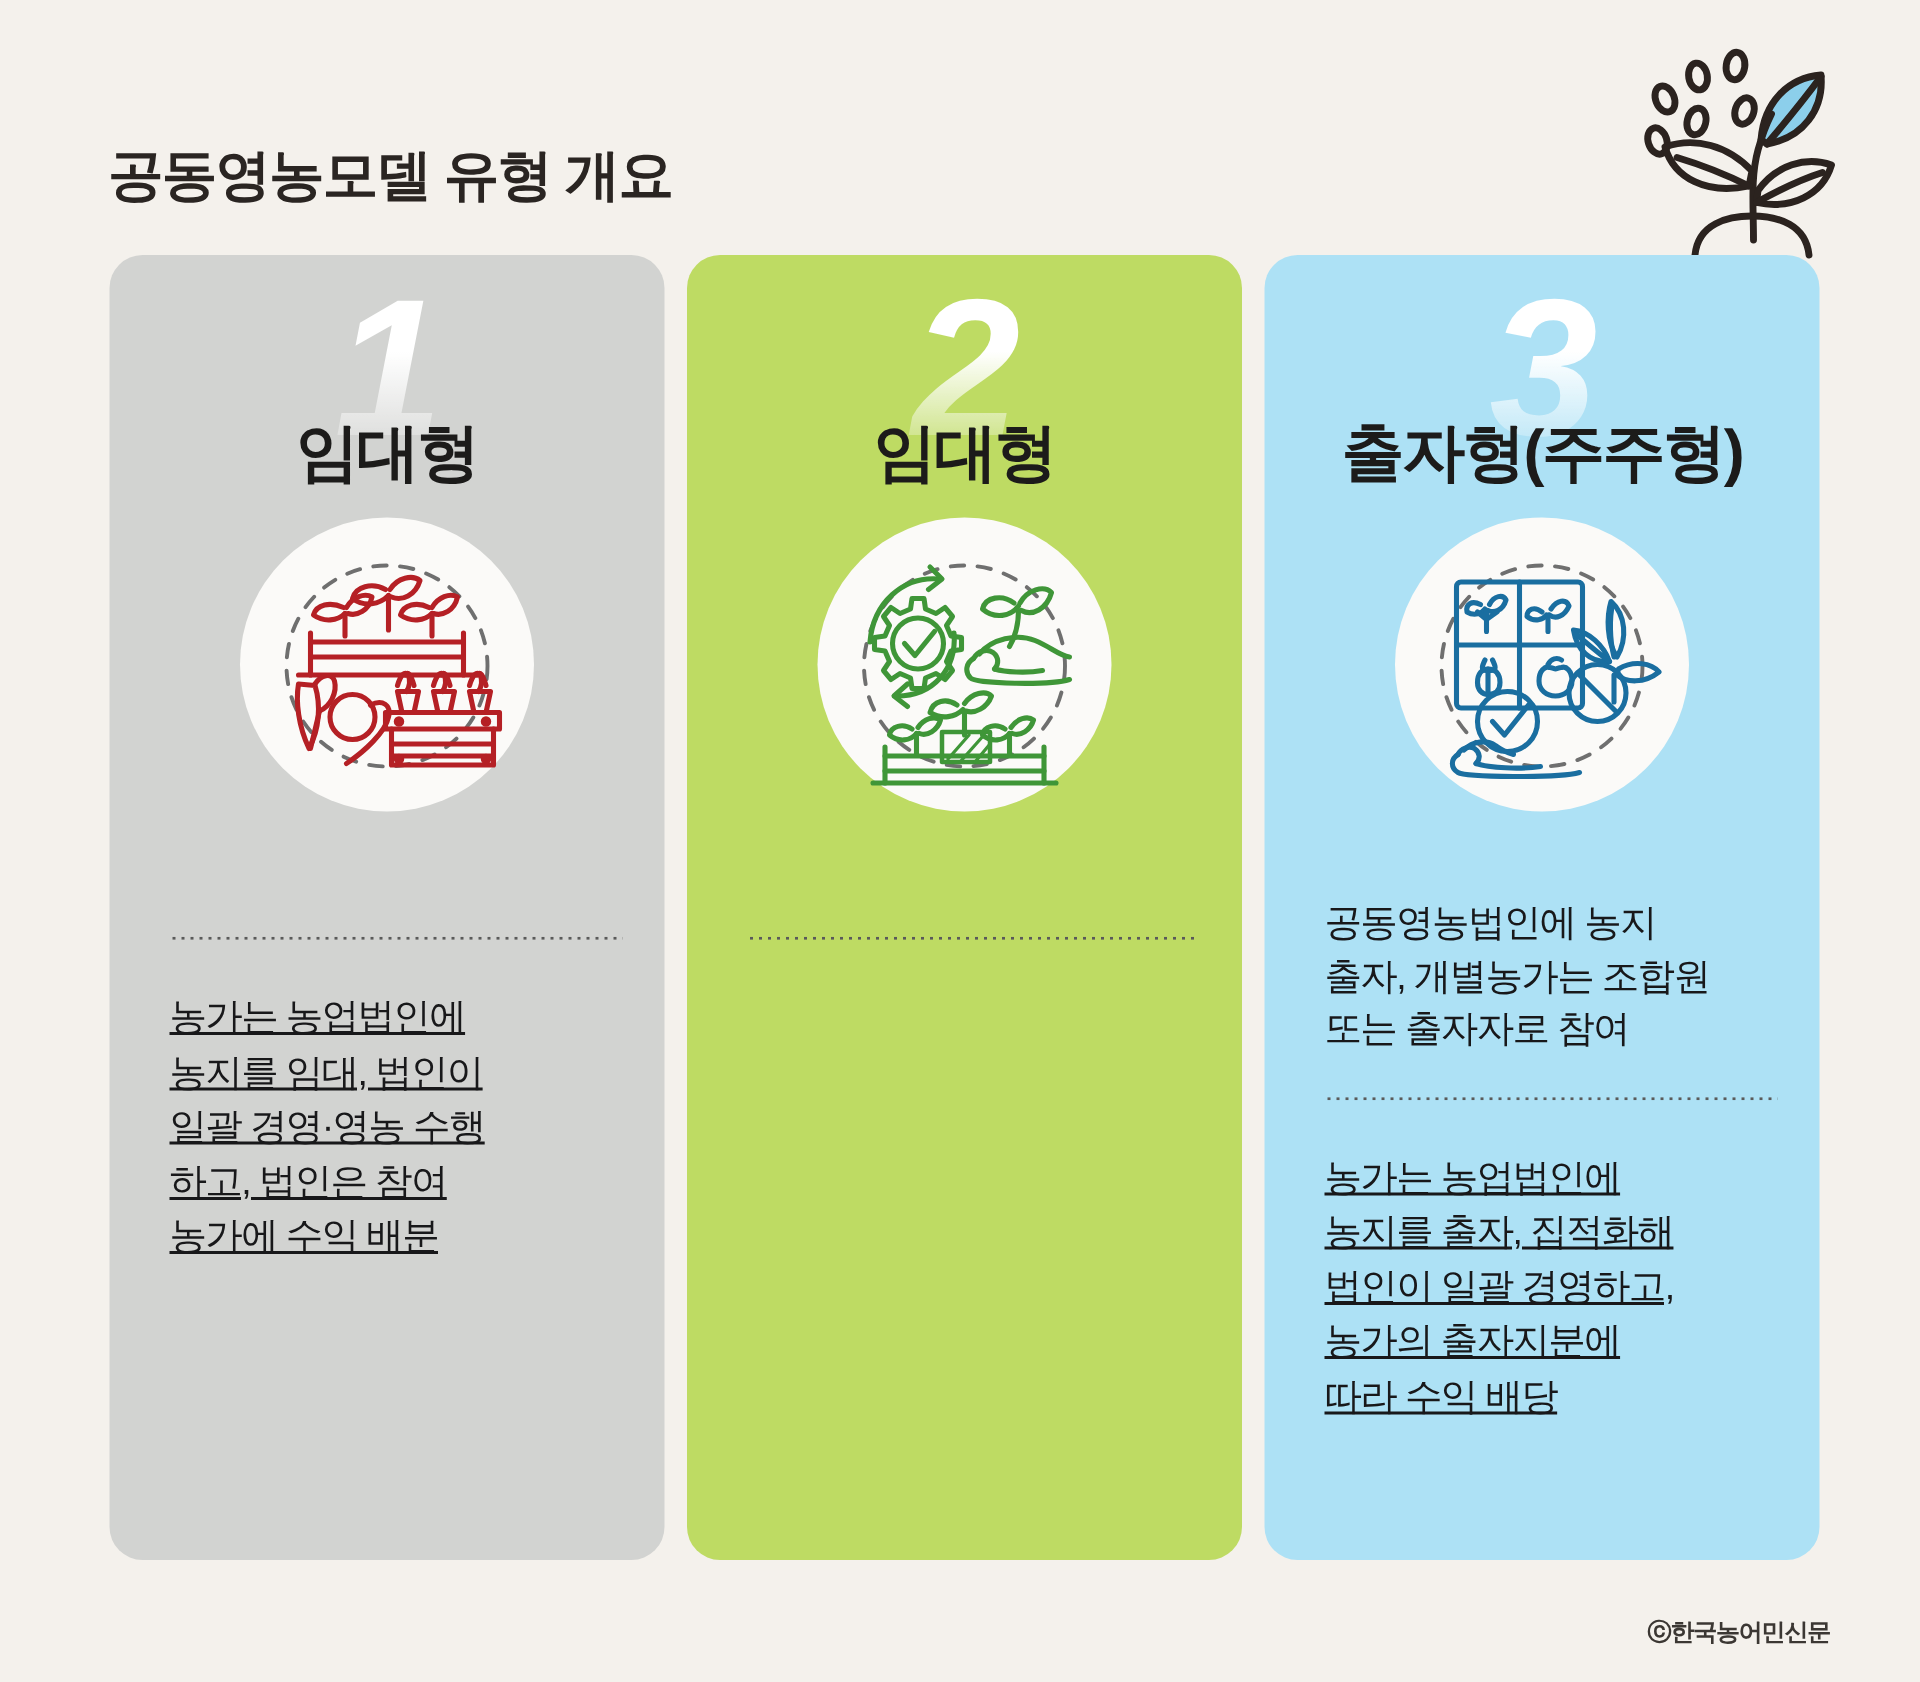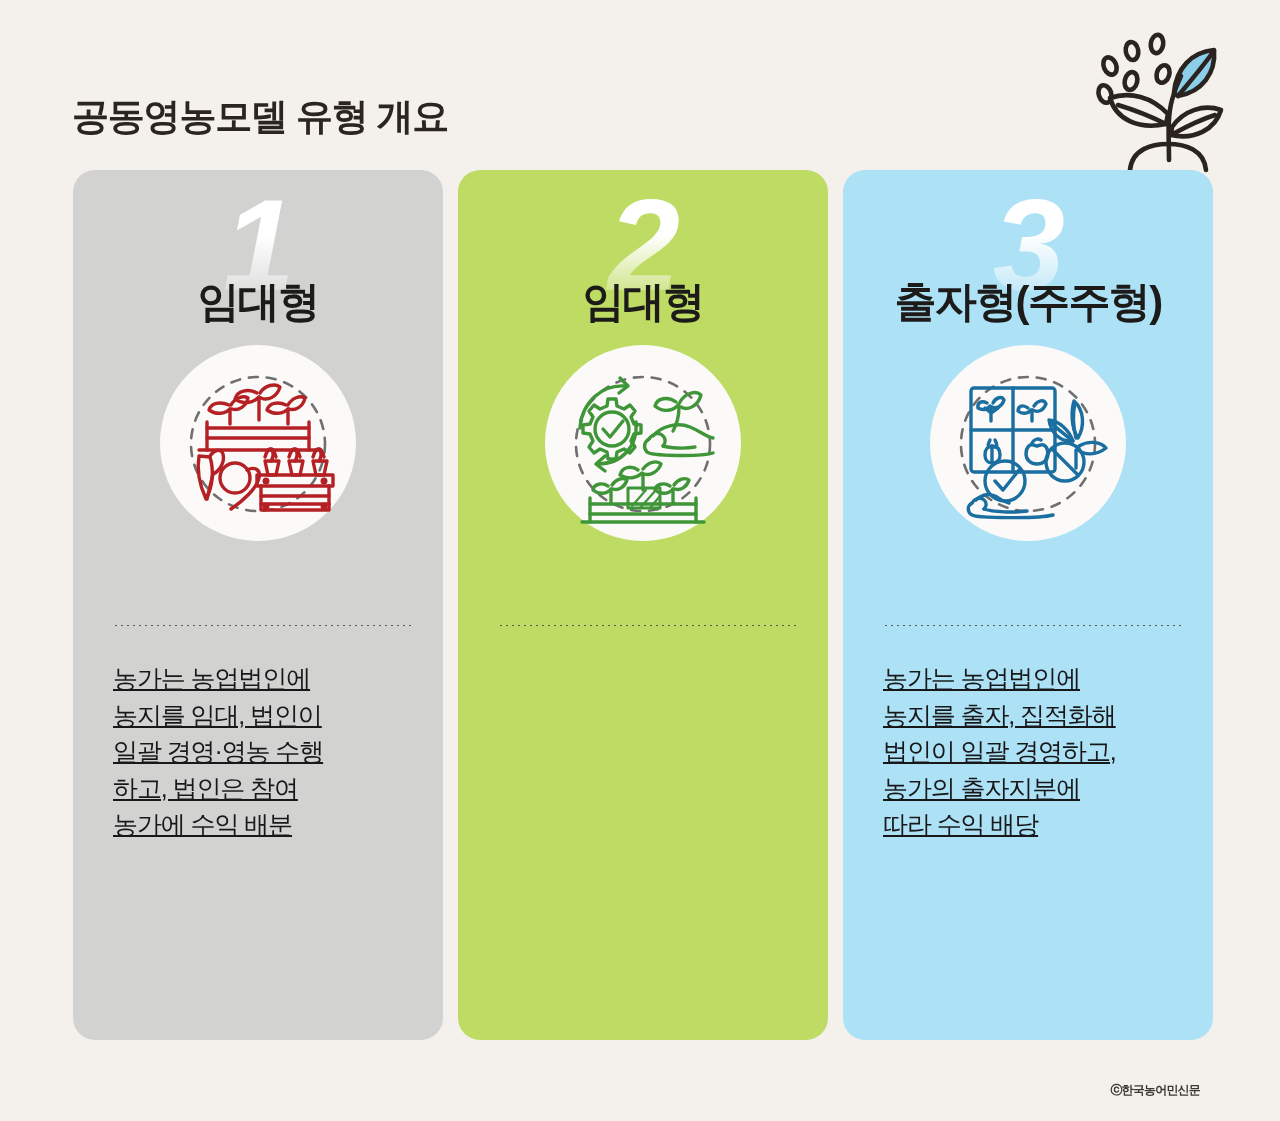--- a/index.html
+++ b/index.html
@@ -137,23 +137,23 @@
     font-weight: 500;
     line-height: 1.46;
     letter-spacing: -1.1px;
     color: #18181a;
     white-space: pre-line;
     text-decoration: underline;
   }
 
   .credit {
     position: absolute;
-    right: 80px;
+    right: 60px;
     bottom: 22px;
-    font-size: 12px;
+    font-size: 16px;
     font-weight: 600;
     letter-spacing: -0.8px;
     color: #3b3733;
   }
 </style>
 </head>
 <body>
 
 <div class="page-title">공동영농모델 유형 개요</div>
 
@@ -345,20 +345,23 @@
           <path d="M52 123 L60 132 L76 112"></path>
           <path d="M33 142 C39 136 48 135 54 139 C58 142 62 144 66 145"></path>
           <path d="M29 145 C31 141 36 139 40 141 C44 144 44 148 41 151"></path>
           <path d="M29 145 C24 148 24 154 29 157 C34 160 95 161 110 157"></path>
           <path d="M41 151 C50 154 70 155 84 153"></path>
         </g>
       </svg>
     </div>
 
     <div class="card-body">
+      <div class="card-desc">공동영농법인에 농지
+출자, 개별농가는 조합원
+또는 출자자로 참여</div>
       <div class="divider"></div>
       <div class="card-detail">농가는 농업법인에
 농지를 출자, 집적화해
 법인이 일괄 경영하고,
 농가의 출자지분에
 따라 수익 배당</div>
     </div>
   </div>
 
 </div>

